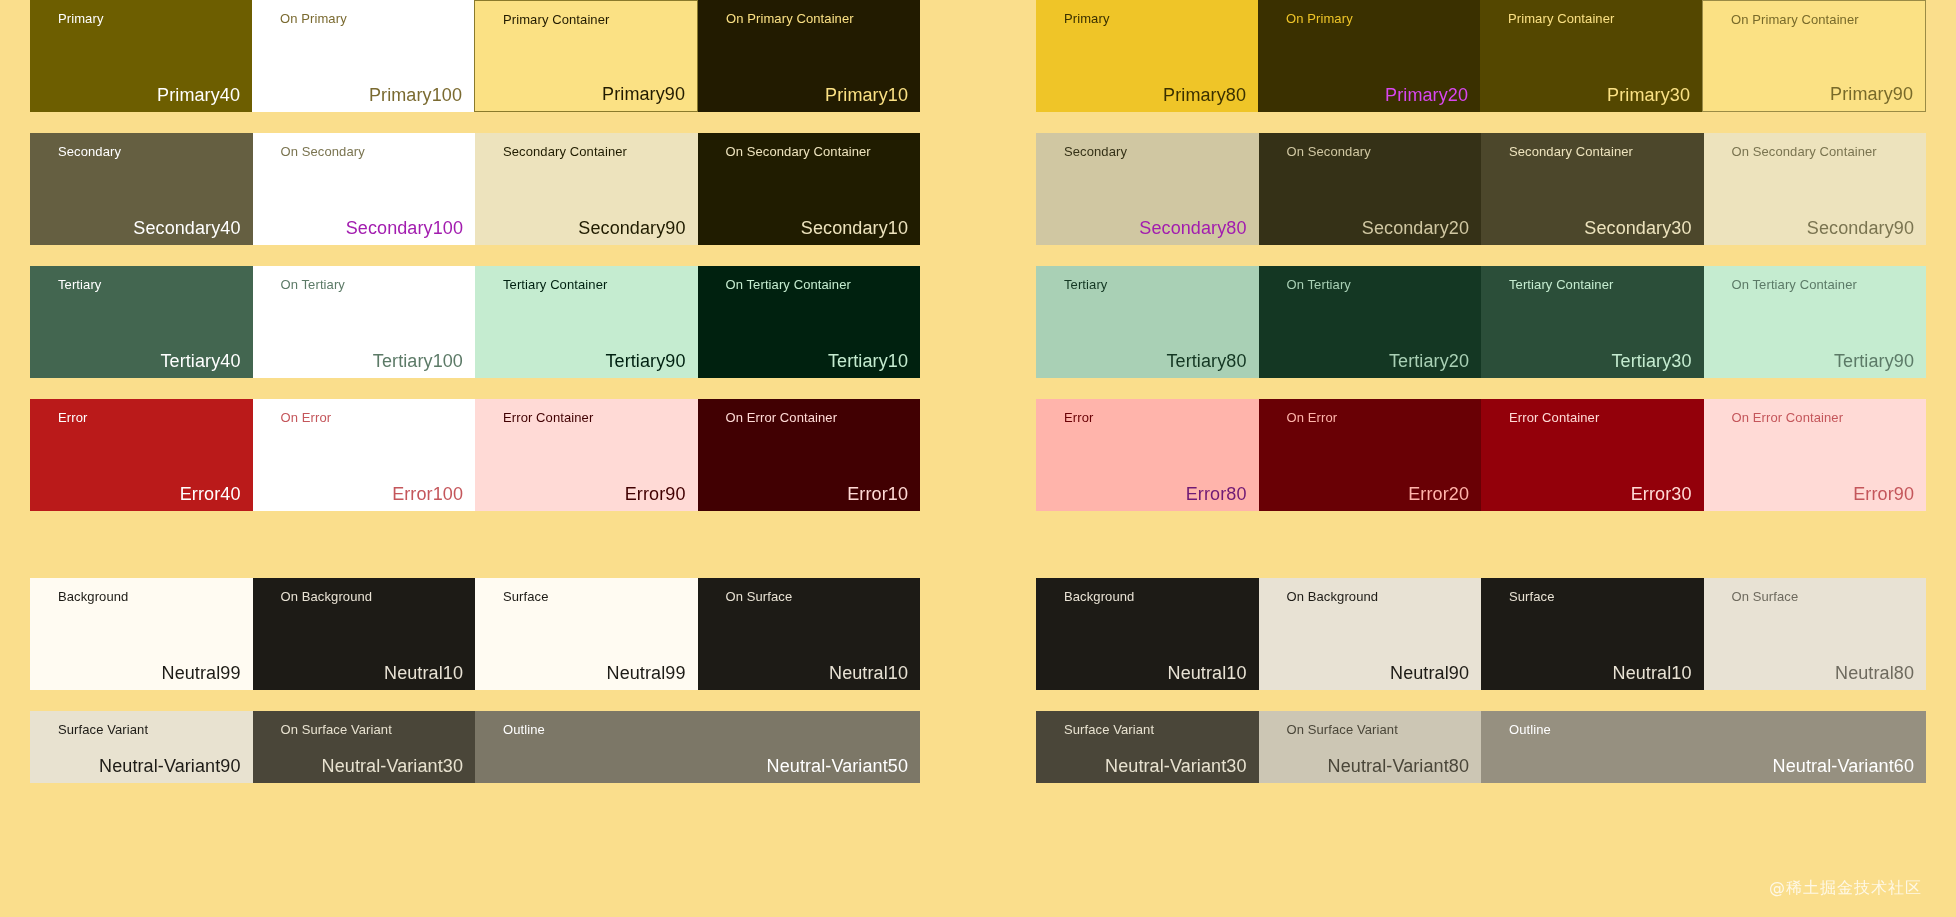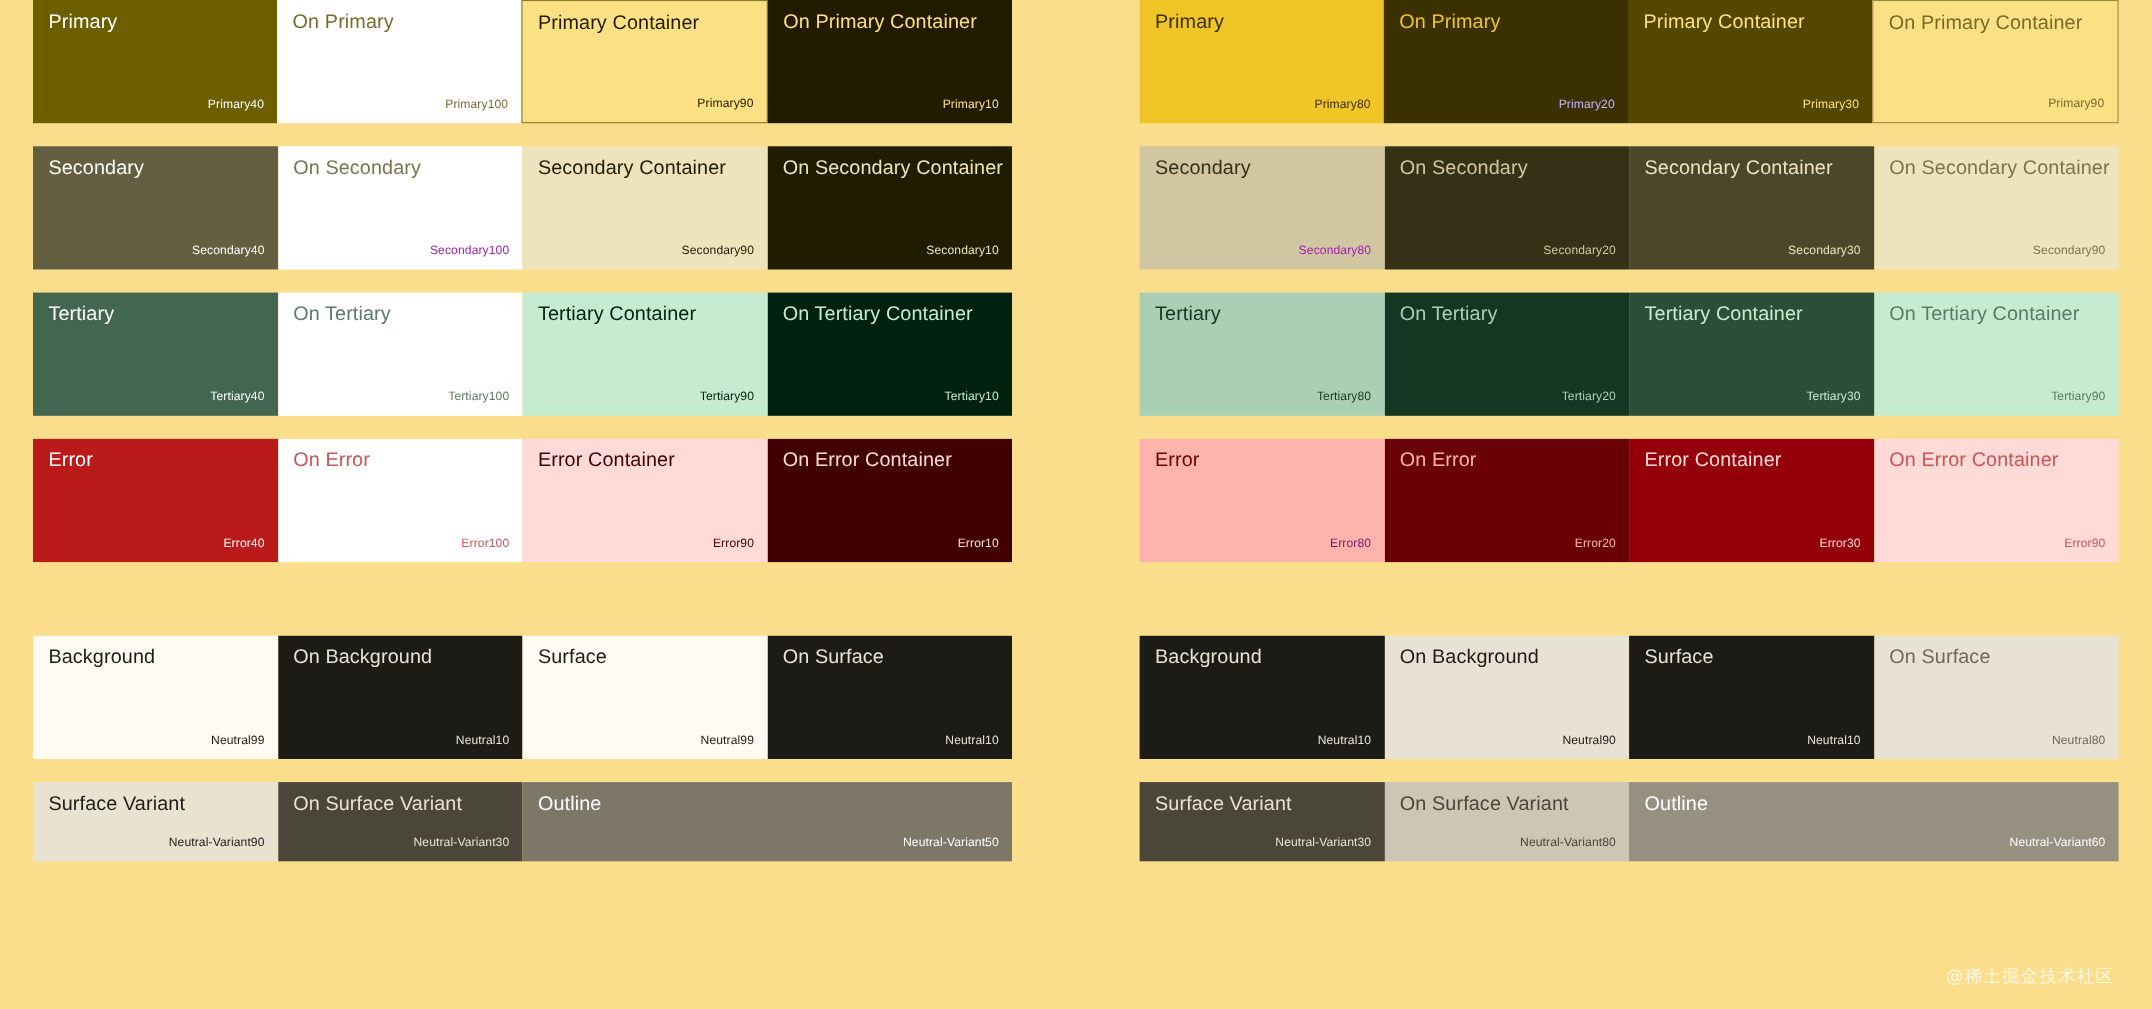--- a/index.html
+++ b/index.html
@@ -52,30 +52,30 @@
   .cell {
     position: relative;
     overflow: hidden;
     flex: 1 1 0;
     min-width: 0;
   }
   .cell.wide { flex: 2 1 0; }
 
   .cell .top-label {
     position: absolute;
-    top: 11px; left: 14px;
-    font-size: 18px;
+    top: 11px; left: 28px;
+    font-size: 13px;
     line-height: 16px;
     white-space: nowrap;
     letter-spacing: .1px;
   }
   .cell .bot-label {
     position: absolute;
     bottom: 9px; right: 12px;
-    font-size: 11px;
+    font-size: 18px;
     line-height: 16px;
     white-space: nowrap;
     letter-spacing: .1px;
   }
 
   .watermark {
     position: absolute;
     right: 34px;
     bottom: 18px;
     font-size: 16px;
@@ -201,21 +201,21 @@
   </div>
   <div class="scheme-col right">
     <div class="rows">
         <div class="row">
           <div class="cell" style="background: rgb(239, 197, 40);">
             <span class="top-label" style="color: rgb(58, 48, 0);">Primary</span>
             <span class="bot-label" style="color: rgb(58, 48, 0);">Primary80</span>
           </div>
           <div class="cell" style="background: rgb(58, 48, 0);">
             <span class="top-label" style="color: rgb(239, 197, 40);">On Primary</span>
-            <span class="bot-label" style="color: #c4b5fd;">Primary20</span>
+            <span class="bot-label" style="color: #d946ef;">Primary20</span>
           </div>
           <div class="cell" style="background: rgb(84, 71, 0);">
             <span class="top-label" style="color: rgb(251, 225, 132);">Primary Container</span>
             <span class="bot-label" style="color: rgb(251, 225, 132);">Primary30</span>
           </div>
           <div class="cell" style="background: rgb(251, 225, 132); border: 1px solid rgb(154, 139, 69);">
             <span class="top-label" style="color: rgb(120, 106, 42);">On Primary Container</span>
             <span class="bot-label" style="color: rgb(120, 106, 42);">Primary90</span>
           </div>
         </div>

